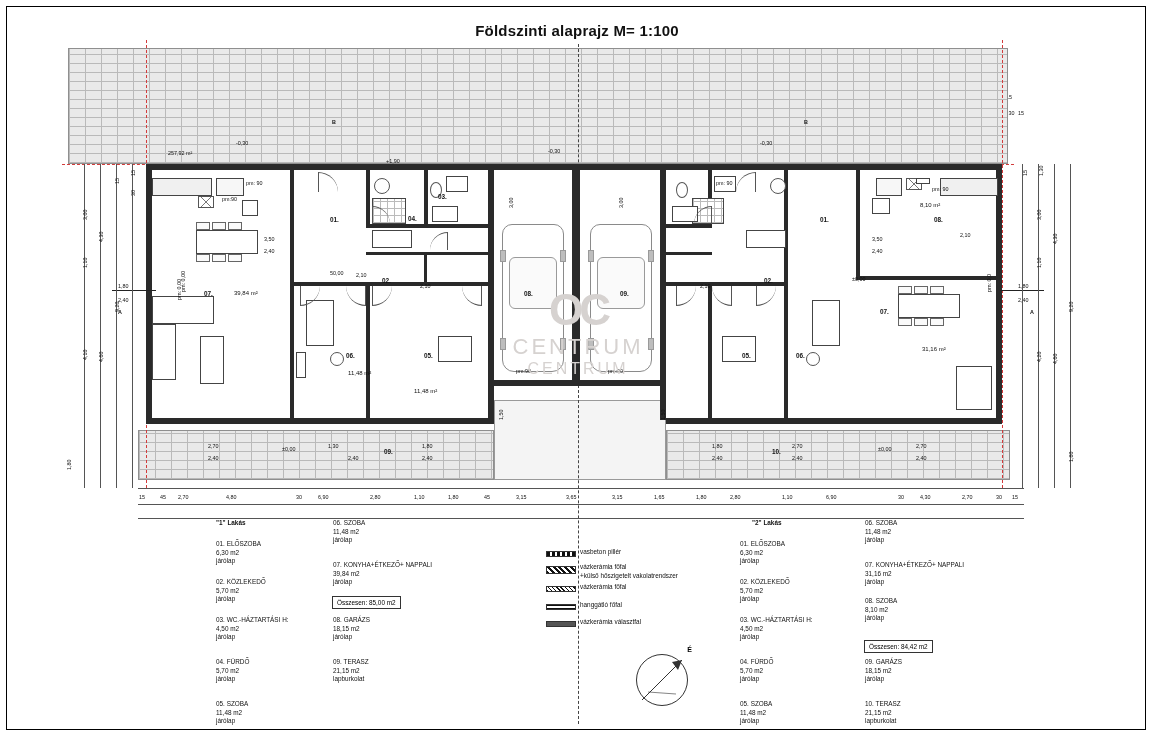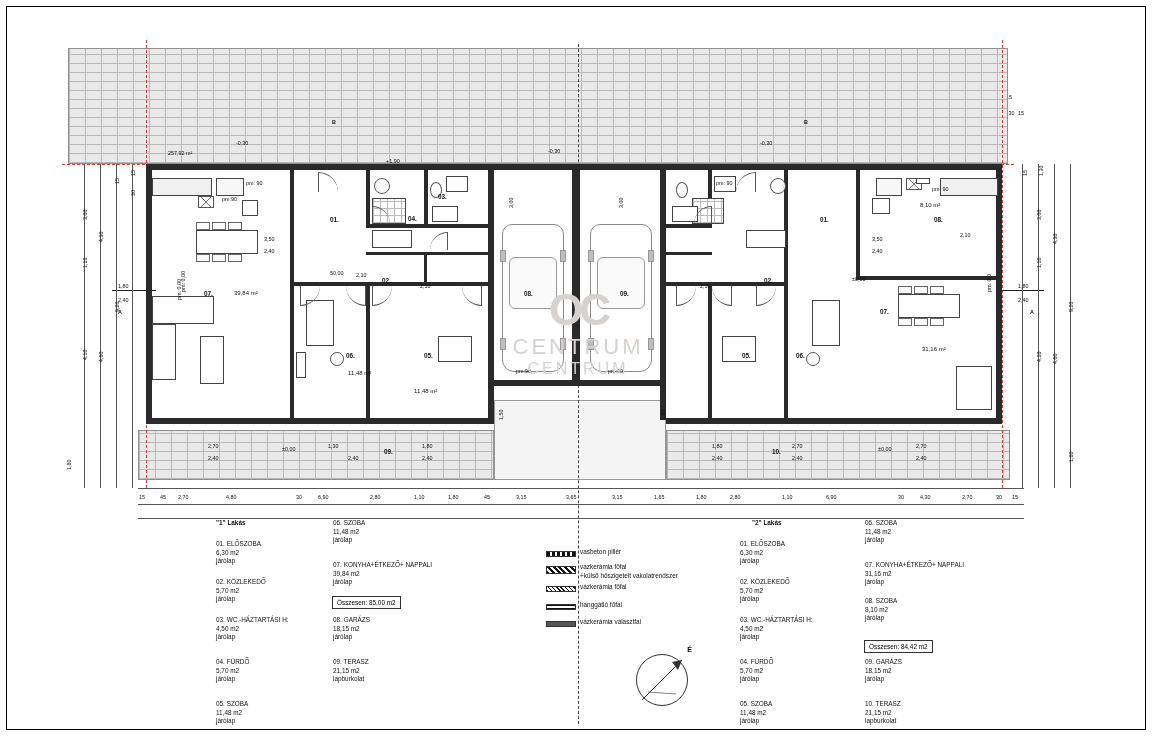--- a/index.html
+++ b/index.html
@@ -82,20 +82,21 @@
   .compass .c{position:absolute;inset:6px;border:1px solid #333;border-radius:50%;}
   .compass .n{position:absolute;left:8px;top:8px;width:48px;height:48px;}
   .compass .lbl{position:absolute;right:2px;top:-2px;font-size:7px;font-weight:bold;}
 </style>
 </head>
 <body>
 
 <div id="page">
   <div class="frame"></div>
 
+  <div class="title">Földszinti alaprajz M= 1:100</div>
 
   <div class="dimline" style="left:68px;top:72px;width:940px;"></div>
   <div class="dimline" style="left:68px;top:88px;width:940px;"></div>
   <div class="dimline" style="left:68px;top:104px;width:940px;"></div>
   <div class="dimline" style="left:68px;top:120px;width:940px;"></div>
 
   <div class="dt" style="left:295px;top:64px;">11,70</div>
   <div class="dt" style="left:566px;top:64px;">6,50</div>
   <div class="dt" style="left:825px;top:64px;">11,70</div>
 

